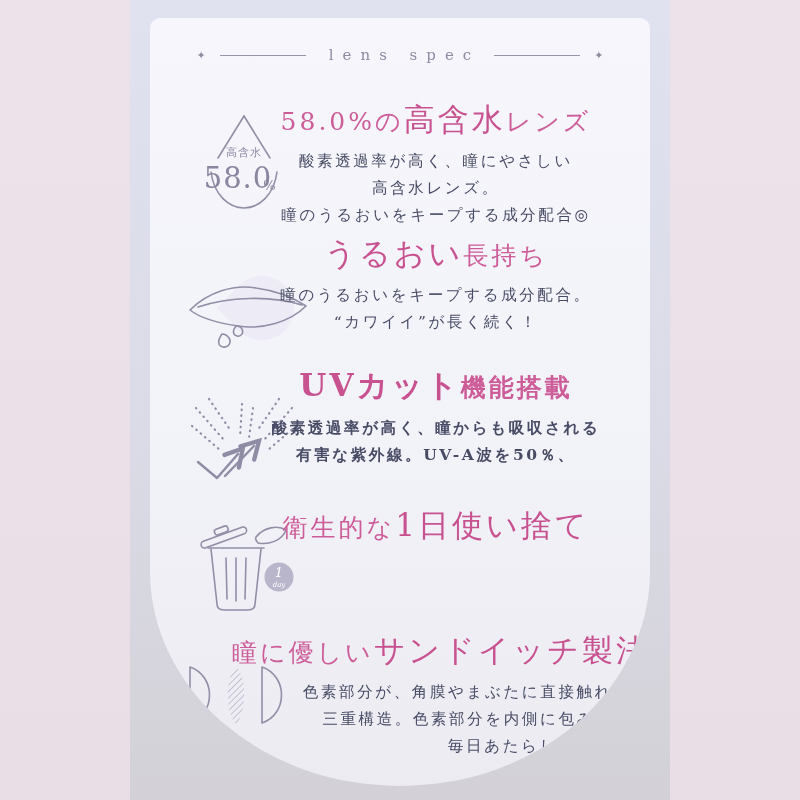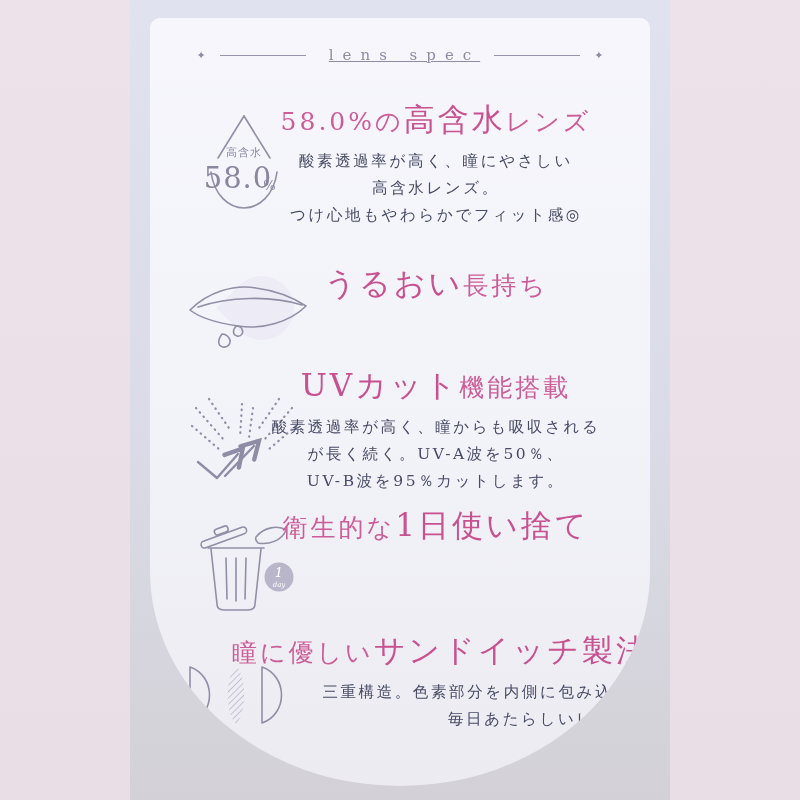--- a/index.html
+++ b/index.html
@@ -19,21 +19,21 @@
     background:linear-gradient(180deg,#f6f6fc 0%,#f2f2f9 55%,#ecebf1 100%);
     overflow:hidden;
   }
   .hdr {
     position:absolute; top:28px; left:0; width:100%;
     display:flex; align-items:center; justify-content:center; gap:14px;
     color:#8e8ba3;
   }
   .hdr .star { font-family:"DejaVu Sans","Liberation Sans",sans-serif; font-size:11px; }
   .hdr .rule { width:86px; height:1px; background:#9693aa; }
-  .hdr .txt { font-size:15px; letter-spacing:9px; padding-left:9px;text-decoration:underline; }
+  .hdr .txt { font-size:15px; letter-spacing:9px; padding-left:9px; }
   .sec { position:absolute; left:0; width:100%; text-align:center; }
   .sec .ttl { padding-left:72px; color:#c85290; letter-spacing:3px; line-height:1.25; white-space:nowrap; }
   .ttl .big { font-size:31px; }
   .ttl .small { font-size:25px; color:#cd5d98; }
   .sec .bodytxt {
     padding-left:72px; margin-top:9px;
     color:#474b64; font-size:15.5px; letter-spacing:2.6px; line-height:27px;
     white-space:nowrap;
   }
   .icon-box { position:absolute; }
@@ -136,50 +136,54 @@
     </svg>
   </div>
 
   <div class="sec" style="top:82px;">
     <div class="ttl">
       <span class="small">58.0%の</span><span class="big">高含水</span><span class="small">レンズ</span>
     </div>
     <div class="bodytxt">
       <div>酸素透過率が高く、瞳にやさしい</div>
       <div>高含水レンズ。</div>
-      <div>つけ心地もやわらかでフィット感◎</div>
+      <div>瞳のうるおいをキープする成分配合◎</div>
     </div>
   </div>
 
-  <div class="sec" style="top:246px;">
+  <div class="sec" style="top:216px;">
     <div class="ttl">
       <span class="big">うるおい</span><span class="small">長持ち</span>
     </div>
+    <div class="bodytxt">
+      <div>瞳のうるおいをキープする成分配合。</div>
+      <div>“カワイイ”が長く続く！</div>
+    </div>
   </div>
 
-  <div class="sec" style="top:348px;">
+  <div class="sec" style="top:348px;font-weight:bold;">
     <div class="ttl">
       <span class="big">UVカット</span><span class="small">機能搭載</span>
     </div>
     <div class="bodytxt">
       <div>酸素透過率が高く、瞳からも吸収される</div>
-      <div>が長く続く。UV-A波を50％、</div>
-      <div>UV-B波を95％カットします。</div>
+      <div>有害な紫外線。UV-A波を50％、</div>
     </div>
   </div>
 
   <div class="sec" style="top:488px;">
     <div class="ttl">
       <span class="small">衛生的な</span><span class="big">1日使い捨て</span>
     </div>
   </div>
 
   <div class="sec" style="top:613px;text-align:right;">
     <div class="ttl">
       <span class="small">瞳に優しい</span><span class="big">サンドイッチ製法</span>
     </div>
     <div class="bodytxt">
+      <div>色素部分が、角膜やまぶたに直接触れない</div>
       <div>三重構造。色素部分を内側に包み込んだ</div>
       <div>毎日あたらしいレンズ。</div>
     </div>
   </div>
 
 </div>
 
 </body></html>

